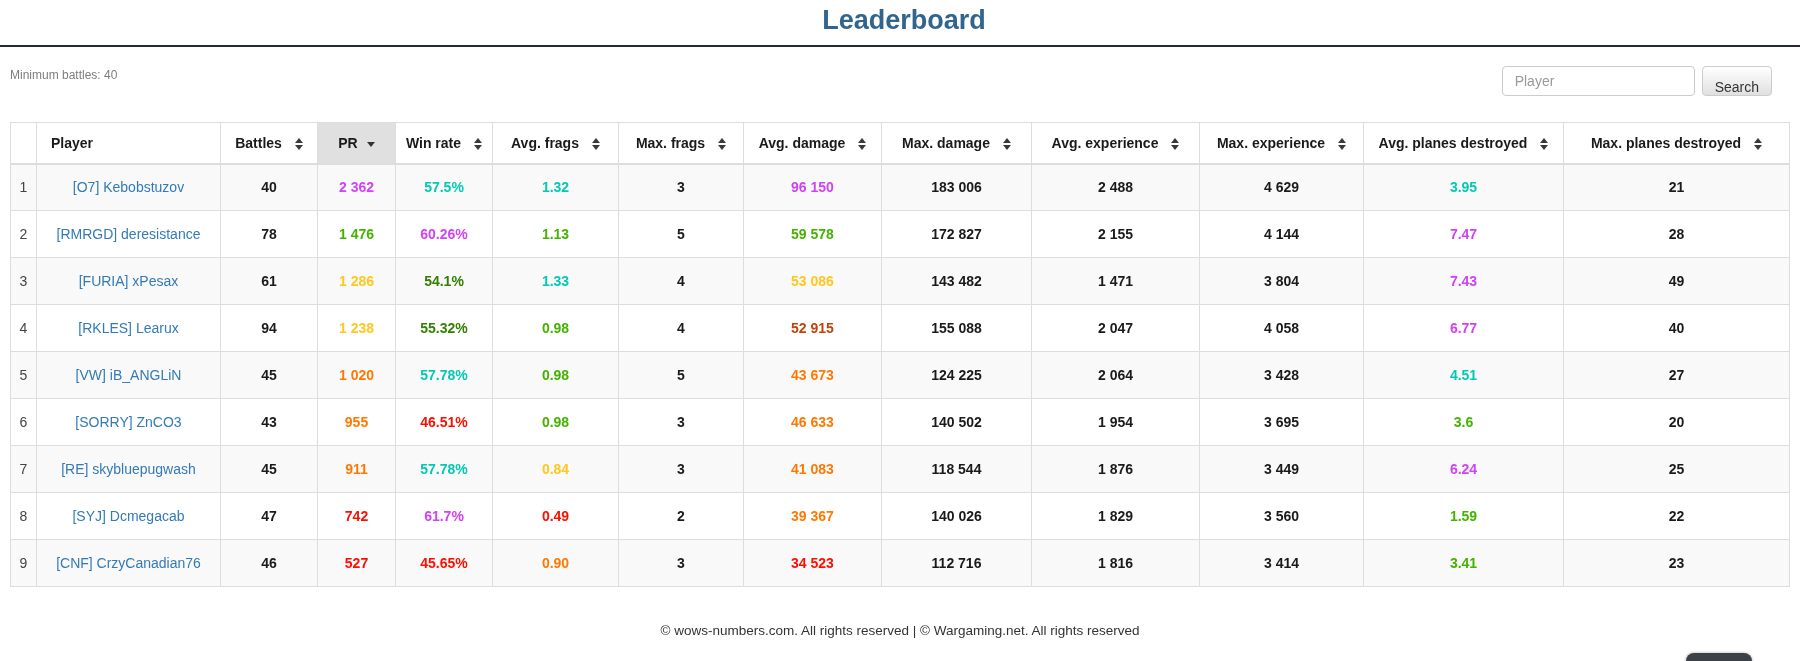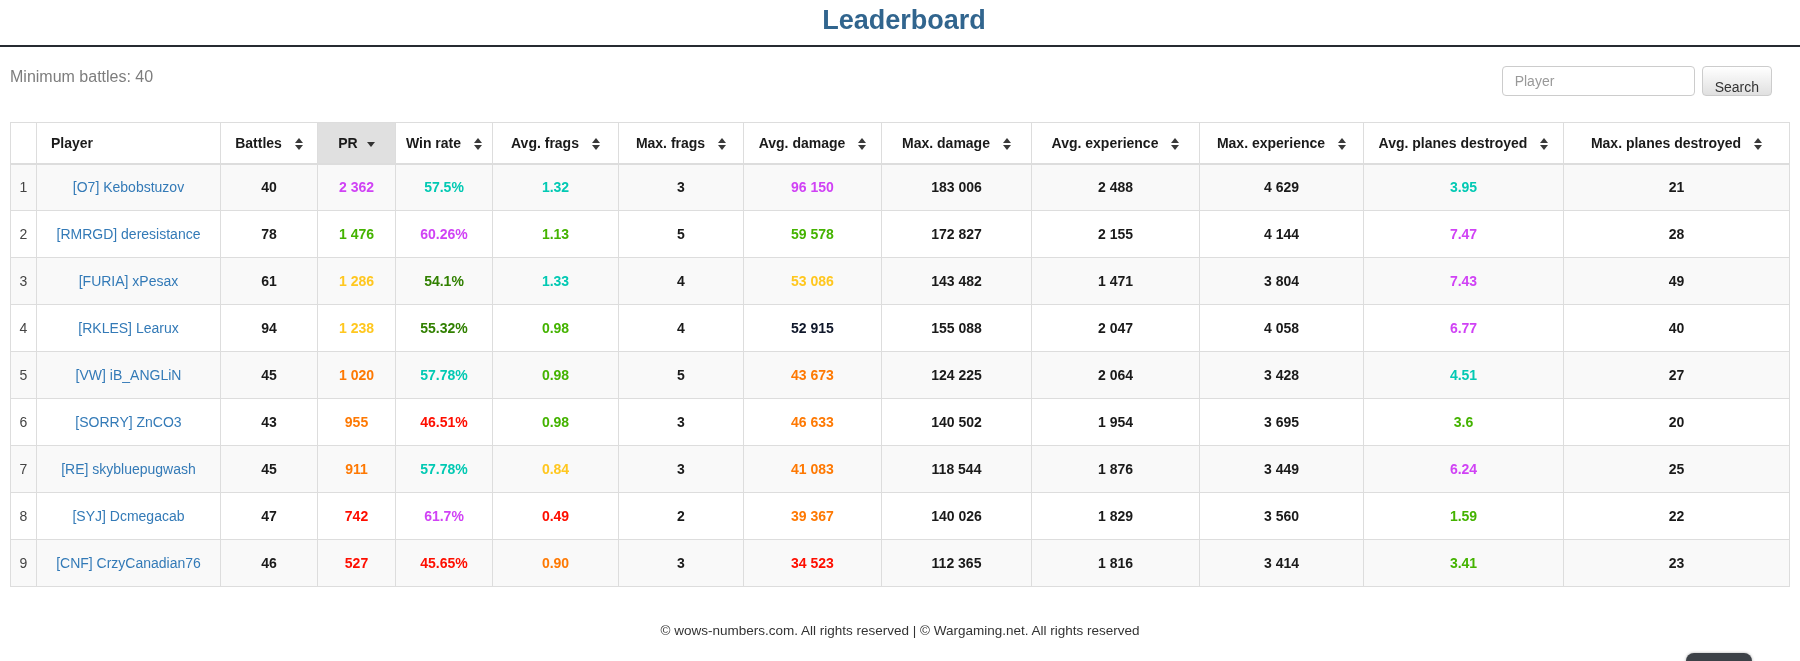--- a/index.html
+++ b/index.html
@@ -18,21 +18,21 @@
     color: var(--title-color, #31658e);
     padding-left: 8px;
   }
   .header-rule {
     position: absolute; top: 45px; left: 0; width: 100%; height: 2px;
     background: var(--divider-color, #262b31);
   }
   .toolbar { position: absolute; top: 55px; left: 0; width: 100%; height: 55px; }
   .min-battles {
     position: absolute; left: 10px; top: 13px;
-    font-size: 16px; color: #7d7d7d;
+    font-size: 12px; color: #7d7d7d;
   }
   .search-area { position: absolute; top: 11px; right: 28px; display: flex; align-items: center; }
   .search-input {
     width: 193px; height: 30px;
     border: 1px solid #ccc; border-radius: 4px;
     padding: 4px 12px; font-size: 14px; color: #555;
     font-family: "Liberation Sans", sans-serif;
     outline: none;
   }
   .search-input::placeholder { color: #999; }
@@ -217,21 +217,21 @@
         <td class="stat-cell">49</td>
       </tr>
       <tr>
         <td class="rank-cell">4</td>
         <td class="player-cell"><a href="#" style="color: rgb(51, 122, 183);">[RKLES] Learux</a></td>
         <td class="stat-cell">94</td>
         <td class="stat-cell" style="color: rgb(255, 199, 31);">1 238</td>
         <td class="stat-cell" style="color: rgb(49, 128, 0);">55.32%</td>
         <td class="stat-cell" style="color: rgb(68, 179, 0);">0.98</td>
         <td class="stat-cell">4</td>
-        <td class="stat-cell" style="color: #0f172a;">52 915</td>
+        <td class="stat-cell" style="color: #c2410c;">52 915</td>
         <td class="stat-cell">155 088</td>
         <td class="stat-cell">2 047</td>
         <td class="stat-cell">4 058</td>
         <td class="stat-cell" style="color: rgb(208, 66, 245);">6.77</td>
         <td class="stat-cell">40</td>
       </tr>
       <tr>
         <td class="rank-cell">5</td>
         <td class="player-cell"><a href="#" style="color: rgb(51, 122, 183);">[VW] iB_ANGLiN</a></td>
         <td class="stat-cell">45</td>
@@ -293,21 +293,21 @@
       </tr>
       <tr>
         <td class="rank-cell">9</td>
         <td class="player-cell"><a href="#" style="color: rgb(51, 122, 183);">[CNF] CrzyCanadian76</a></td>
         <td class="stat-cell">46</td>
         <td class="stat-cell" style="color: rgb(254, 14, 0);">527</td>
         <td class="stat-cell" style="color: rgb(254, 14, 0);">45.65%</td>
         <td class="stat-cell" style="color: rgb(254, 121, 3);">0.90</td>
         <td class="stat-cell">3</td>
         <td class="stat-cell" style="color: rgb(254, 14, 0);">34 523</td>
-        <td class="stat-cell">112 365</td>
+        <td class="stat-cell">112 716</td>
         <td class="stat-cell">1 816</td>
         <td class="stat-cell">3 414</td>
         <td class="stat-cell" style="color: rgb(68, 179, 0);">3.41</td>
         <td class="stat-cell">23</td>
       </tr>
     </tbody>
 </table>
 
 <div class="footer">
   <div>© wows-numbers.com. All rights reserved | © Wargaming.net. All rights reserved</div>

